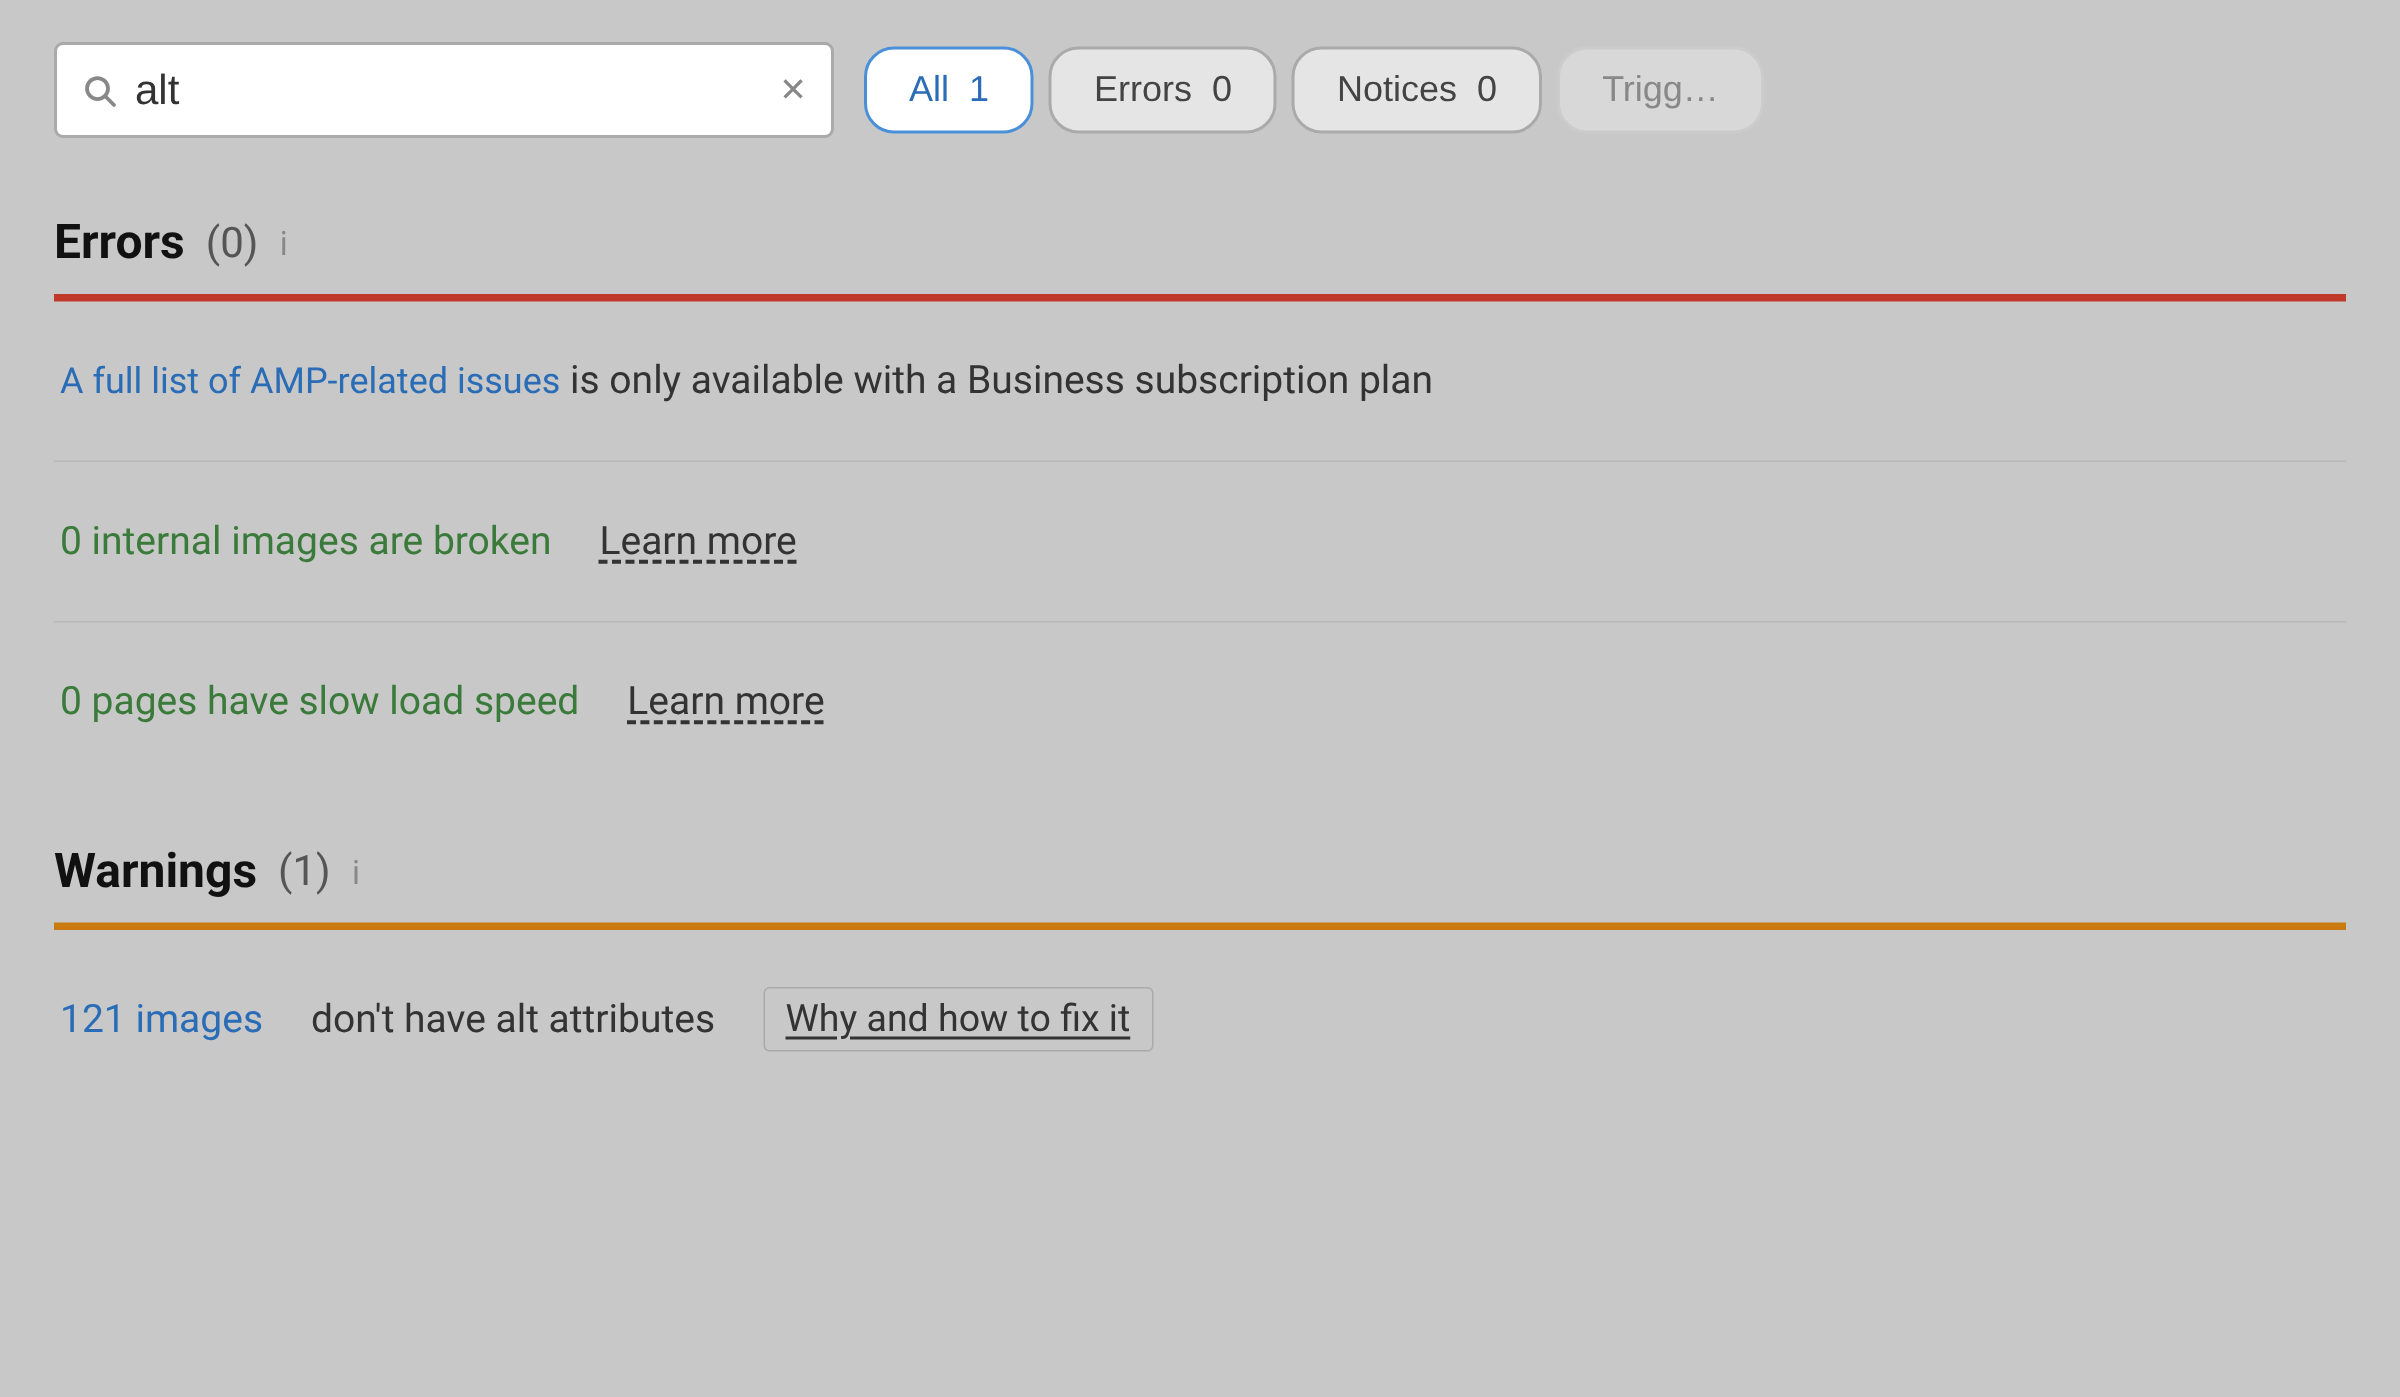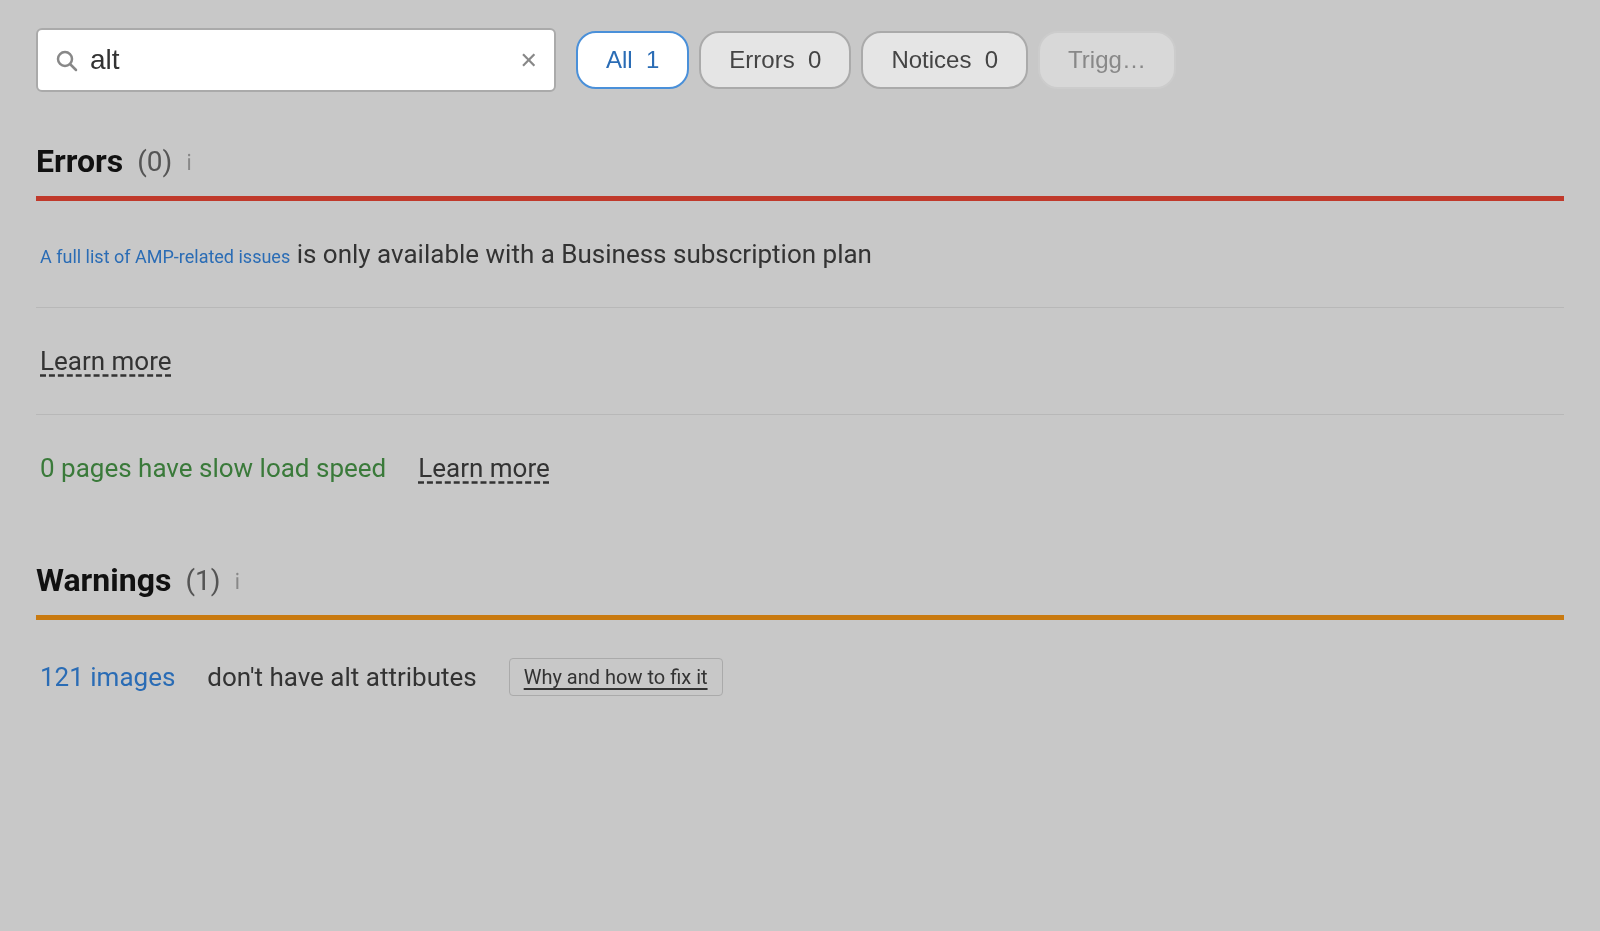--- a/index.html
+++ b/index.html
@@ -166,37 +166,37 @@
     .learn-more-link {
       font-size: 26px;
       color: #333;
       text-decoration: underline;
       text-decoration-style: dashed;
       text-underline-offset: 4px;
       cursor: pointer;
     }
 
     .why-fix-link {
-      font-size: 20px;
+      font-size: 25px;
       color: #333;
       text-decoration-style: solid;
       text-underline-offset: 4px;
       cursor: pointer;
       border: 1.5px solid #aaa;
       border-radius: 4px;
       padding: 6px 14px;
     }
 
     .amp-row {
       padding: 38px 4px;
       border-bottom: 1.5px solid #b8b8b8;
     }
 
     .amp-link {
-      font-size: 18px;
+      font-size: 24px;
       color: #2a6cb5;
       text-decoration: none;
     }
 
     .amp-plain {
       font-size: 26px;
       color: #333;
     }
 
     .warnings-section {
@@ -240,20 +240,21 @@
       <span class="section-count">(0)</span>
       <span class="info-icon">ℹ</span>
     </div>
     <div class="red-bar"></div>
 
     <div class="amp-row">
       <a class="amp-link" href="#">A full list of AMP-related issues</a><span class="amp-plain"> is only available with a Business subscription plan</span>
     </div>
 
     <div class="issue-row">
+      <span class="issue-text">0 internal images are broken</span>
       <a class="learn-more-link" href="#">Learn more</a>
     </div>
 
     <div class="issue-row">
       <span class="issue-text">0 pages have slow load speed</span>
       <a class="learn-more-link" href="#">Learn more</a>
     </div>
   </div>
 
   <div class="warnings-section">

